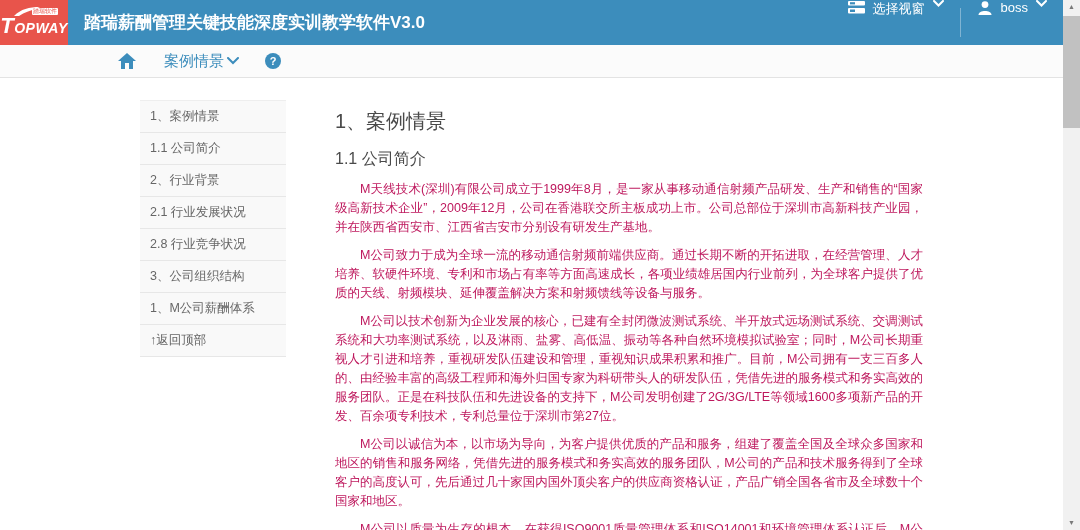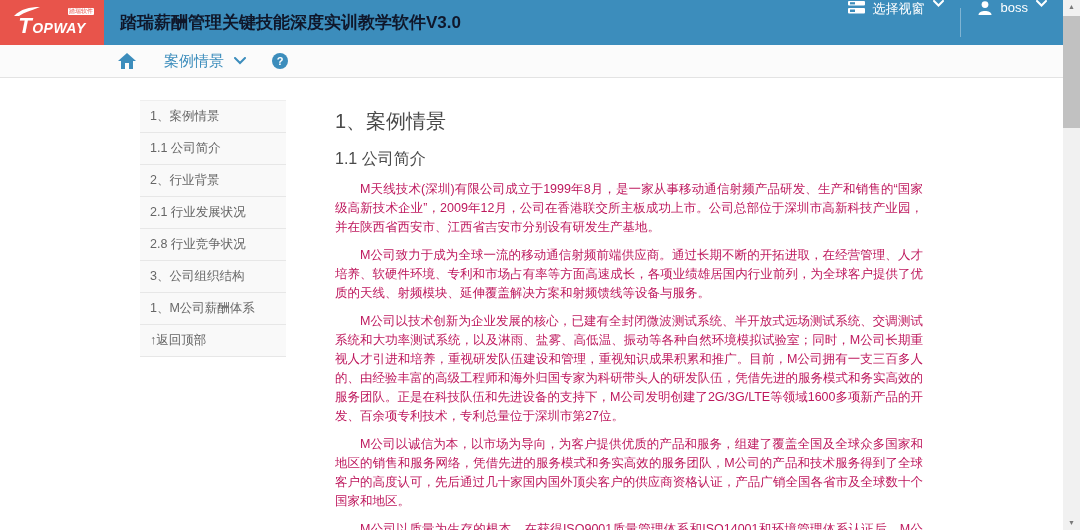--- a/index.html
+++ b/index.html
@@ -4,41 +4,41 @@
 <style>
   * { margin:0; padding:0; box-sizing:border-box; }
   html,body { width:1080px; height:530px; overflow:hidden; background:#fff;
               font-family:"Liberation Sans","DejaVu Sans",sans-serif; }
 
   .page { position:absolute; left:0; top:0; right:17px; bottom:0; background:#fff; }
 
   
   .topbar { position:absolute; left:0; top:0; right:0; height:45px; background:#3c8dbc;
             display:flex; align-items:stretch; }
-  .logo { width:104px; background:#e8544b; color:#fff; position:relative;
+  .logo { width:68px; background:#e8544b; color:#fff; position:relative;
           display:flex; align-items:center; justify-content:center; cursor:pointer; }
   .logo-text { display:inline-block; font-style:italic; font-weight:bold; font-size:14px; letter-spacing:0.5px; margin-top:6px; }
   .logo-text::first-letter { font-size:22px; }
   .logo-wing { position:absolute; left:14px; top:7px; }
   .logo-sub { position:absolute; right:10px; top:8px; font-size:6px; line-height:7px;
               color:#e8544b; background:#fff; padding:0 1px; border-radius:1px; }
-  .app-title { color:#0f172a; font-size:17px; font-weight:bold; line-height:45px; padding-left:16px;
+  .app-title { color:#ffffff; font-size:17px; font-weight:bold; line-height:45px; padding-left:16px;
                flex:1; white-space:nowrap; overflow:hidden; }
   .topbar-right { display:flex; align-items:stretch; }
   .top-item { display:flex; align-items:flex-start; gap:8px; color:#fff; font-size:13px;
               padding:0 16px; cursor:pointer; }
   .top-divider { width:1px; background:rgba(255,255,255,0.35); margin:8px 0; }
   .win-icon svg, .user-icon svg { display:block; }
   .chev { display:block; }
 
   
   .subnav { position:absolute; left:0; top:45px; right:0; height:33px; background:#fbfbfb;
             border-bottom:1px solid #e3e3e3; display:flex; align-items:center; padding-left:118px; }
   .home-btn { color:#3c8dbc; cursor:pointer; display:flex; align-items:center; }
-  .menu-btn { display:flex; align-items:center; gap:10px; margin-left:28px; color:#3c8dbc;
+  .menu-btn { display:flex; align-items:center; gap:3px; margin-left:28px; color:#3c8dbc;
               font-size:15px; cursor:pointer; }
   .help-btn { margin-left:26px; width:16px; height:16px; border-radius:50%; background:#3c8dbc;
               color:#fff; font-size:11px; font-weight:bold; text-align:center; line-height:16px;
               cursor:pointer; }
 
   
   .sidebar { position:absolute; left:140px; top:100px; width:146px; }
   .sidebar ul { list-style:none; }
   .sidebar li { background:#f9f9f9; border-bottom:1px solid #e7e7e7; color:#666;
                 font-size:12.5px; padding:7px 10px; cursor:pointer; }

